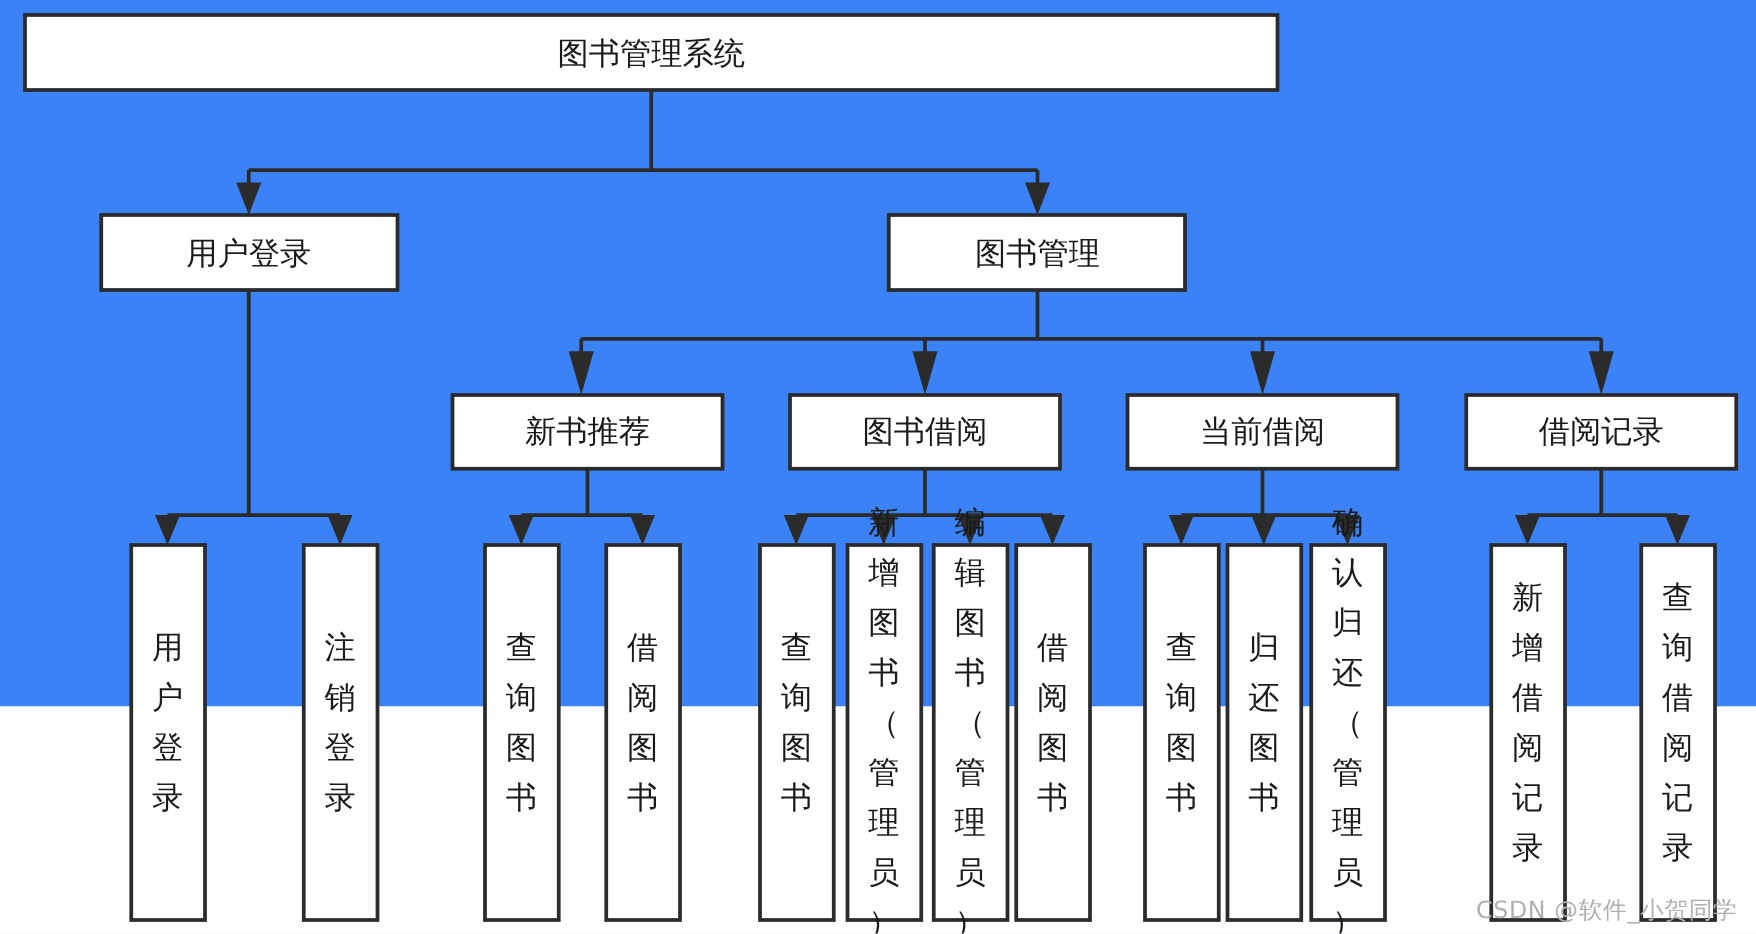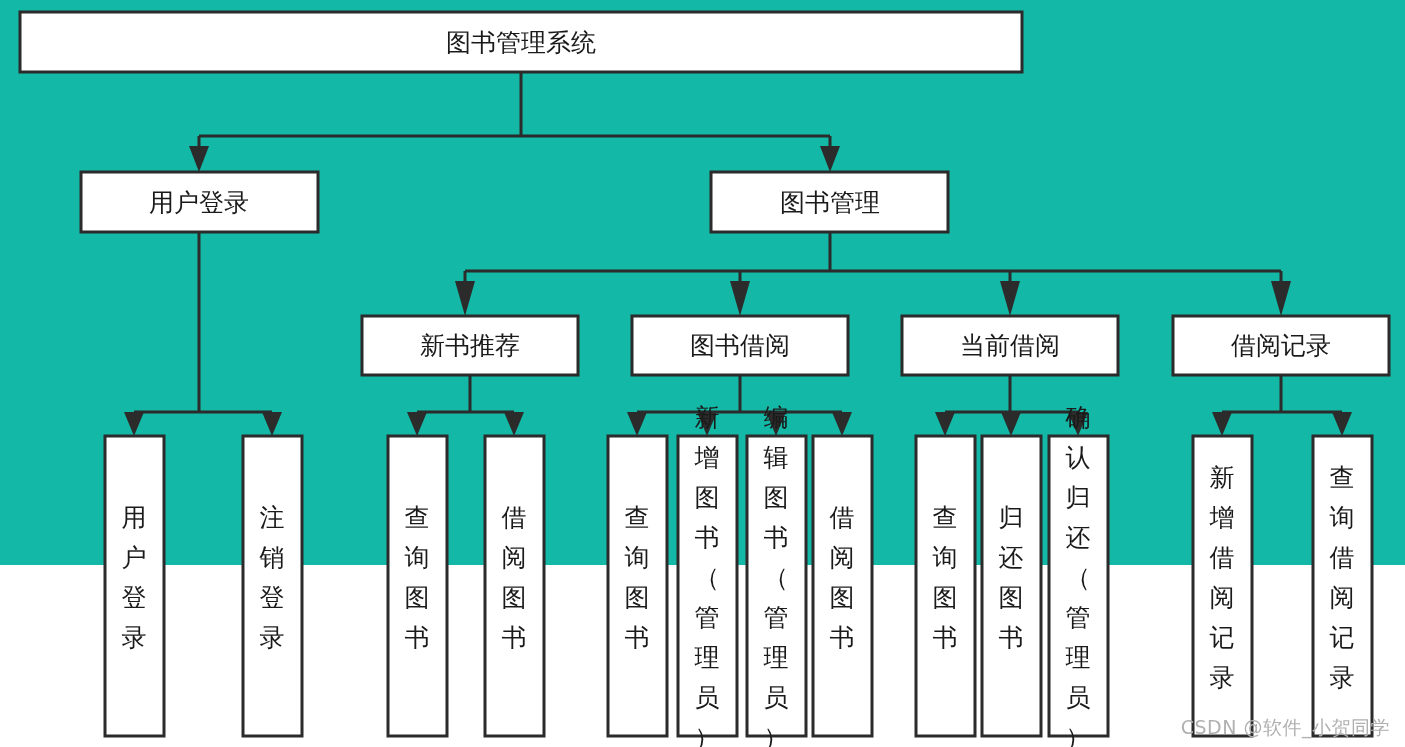--- a/index.html
+++ b/index.html
@@ -11,21 +11,21 @@
   body {
     font-family: "DejaVu Sans", "Liberation Sans", sans-serif;
     width: 1405px;
     height: 747px;
     overflow: hidden;
   }
   #diagram-root {
     position: relative;
     width: 1405px;
     height: 565px;
-    background: #14b8a6;
+    background: #3b82f6;
   }
   svg#flowchart {
     position: absolute;
     top: 0;
     left: 0;
     width: 1405px;
     height: 747px;
     display: block;
   }
   .node-box {

